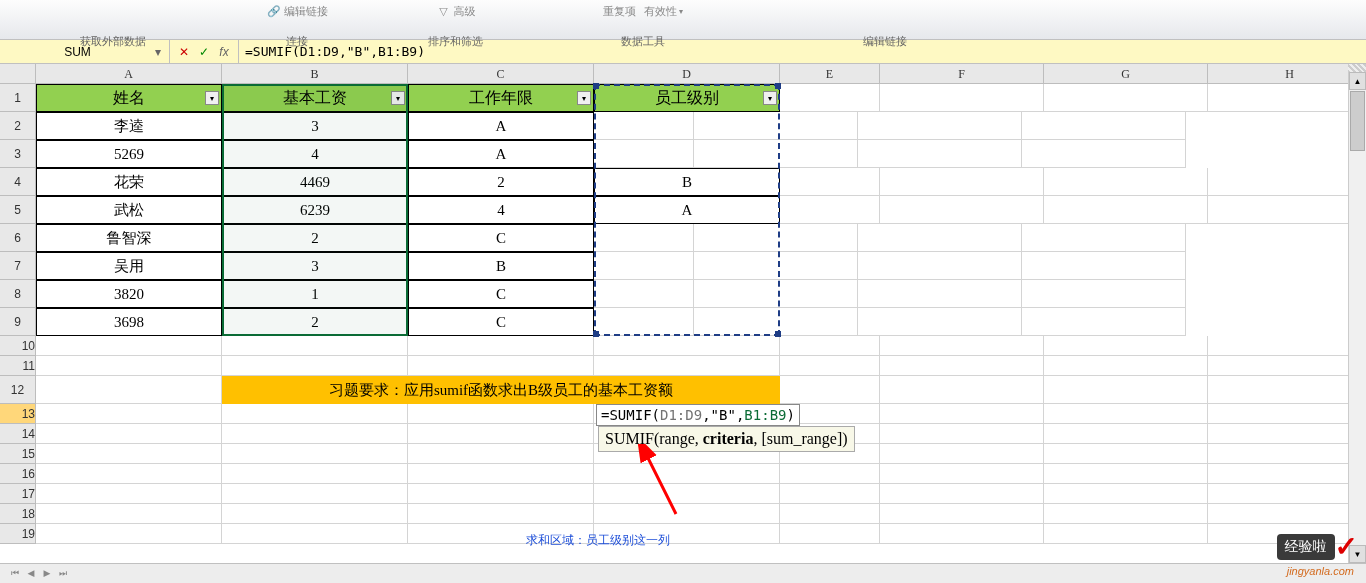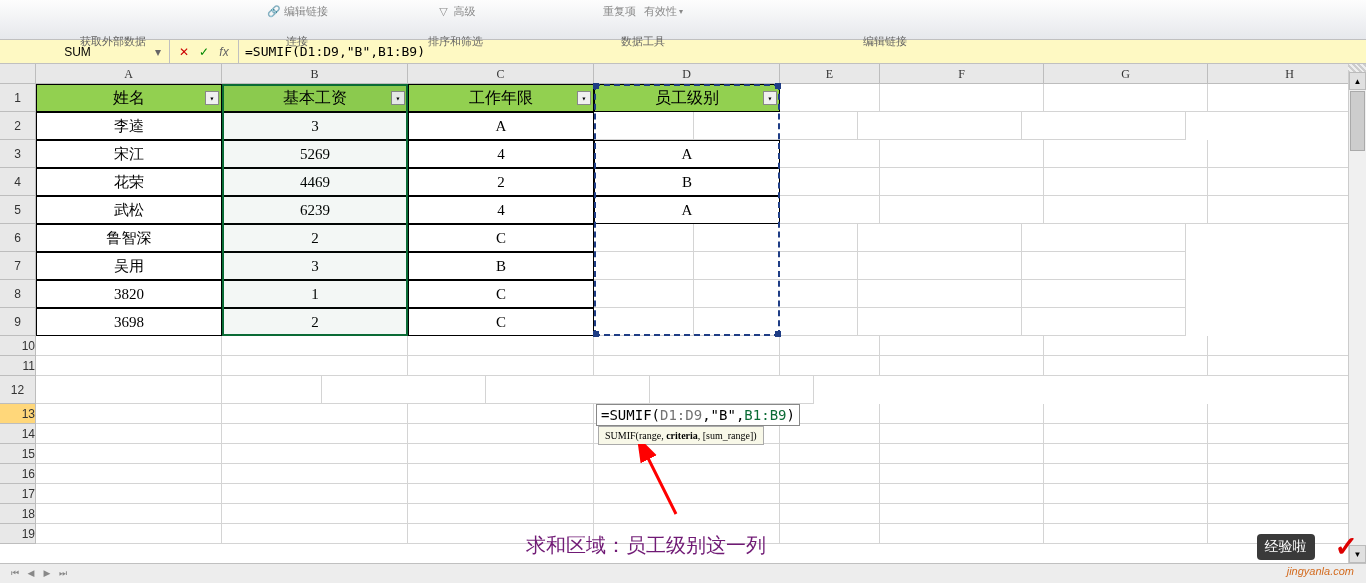--- a/index.html
+++ b/index.html
@@ -32,41 +32,41 @@
     .row-headers { position: absolute; left: 0; top: 20px; width: 36px; background: #e8e8e8; border-right: 1px solid #bdbdbd; }
     .row-h { height: 28px; border-bottom: 1px solid #bdbdbd; text-align: center; font-size: 12px; line-height: 28px; color: #333; }
     .row-h.small { height: 20px; line-height: 20px; text-align: right; }
     .row-h.active { background: #ffd77a; }
     
     .grid { position: absolute; left: 36px; top: 20px; }
     .grid-row { display: flex; height: 28px; }
     .grid-row.small { height: 20px; }
     .cell { border-right: 1px solid #d4d4d4; border-bottom: 1px solid #d4d4d4; font-size: 15px; display: flex; align-items: center; justify-content: center; background: #fff; position: relative; }
     
-    .header-cell { background: #92d050; font-family: Liberation Mono, monospace; font-size: 16px; border: 1px solid #000; }
+    .header-cell { background: #92d050; font-family: Liberation Serif, serif; font-size: 16px; border: 1px solid #000; }
     .data-cell { border: 1px solid #000; font-family: SimSun; }
     .filter-btn { position: absolute; right: 2px; top: 50%; transform: translateY(-50%); width: 14px; height: 14px; background: #f0f0f0; border: 1px solid #888; display: flex; align-items: center; justify-content: center; font-size: 8px; }
     
     .sel-b { position: absolute; border: 2px solid #0a6b35; pointer-events: none; background: rgba(10,107,53,0.05); }
     .sel-d { position: absolute; border: 2px dashed #1f3d85; pointer-events: none; }
     .sel-d::before, .sel-d::after { content: ''; position: absolute; width: 6px; height: 6px; background: #1f3d85; }
     .sel-d::before { left: -3px; top: -3px; }
     .sel-d::after { right: -3px; bottom: -3px; }
     .sel-corner-tr, .sel-corner-bl { position: absolute; width: 6px; height: 6px; background: #1f3d85; }
     .sel-corner-tr { right: -3px; top: -3px; }
     .sel-corner-bl { left: -3px; bottom: -3px; }
     
     .banner-cell { background: #ffc000; font-size: 15px; text-align: center; font-family: SimSun; border: none; }
     
     .formula-overlay { position: absolute; background: #fff; border: 1px solid #888; padding: 2px 4px; font-family: Consolas, monospace; font-size: 14px; }
-    .tooltip-box { position: absolute; background: #f8f8e8; border: 1px solid #aaa; padding: 3px 6px; font-size: 10px; font-family: Tahoma; }
+    .tooltip-box { position: absolute; background: #f8f8e8; border: 1px solid #aaa; padding: 3px 6px; font-size: 16px; font-family: Tahoma; }
     .tooltip-box b { font-weight: bold; }
-    .annotation { position: absolute; color: #701a75; font-size: 20px; font-family: Liberation Sans, sans-serif; }
-    
-    .watermark { position: absolute; right: 8px; bottom: 20px; display: flex; align-items: center; gap: 20px; }
+    .annotation { position: absolute; color: #1d4ed8; font-size: 12px; font-family: Liberation Sans, sans-serif; }
+    
+    .watermark { position: absolute; right: 8px; bottom: 20px; display: flex; align-items: center; gap: 0; }
     .wm-badge { background: #3a3a3a; color: #fff; padding: 4px 8px; border-radius: 4px; font-size: 14px; font-family: SimHei; }
     .wm-check { color: #d00; font-size: 28px; font-weight: bold; }
     .wm-url { position: absolute; right: 12px; bottom: 6px; color: #d36b1f; font-size: 11px; font-style: italic; }
     
     .vscroll { position: absolute; right: 0; top: 64px; width: 18px; bottom: 20px; background: #f0f0f0; border-left: 1px solid #ccc; }
     .vscroll-btn { height: 18px; background: #e0e0e0; border: 1px solid #bbb; display: flex; align-items: center; justify-content: center; font-size: 8px; }
     .vscroll-thumb { height: 60px; background: #cdcdcd; border: 1px solid #aaa; margin: 1px; }
     .vscroll-split { position: absolute; top: 0; right: 0; width: 18px; height: 8px; background: repeating-linear-gradient(45deg,#ccc,#ccc 2px,#eee 2px,#eee 4px); }
     
     .sheet-tabs { position: absolute; left: 0; bottom: 0; right: 0; height: 20px; background: #ededed; border-top: 1px solid #c0c0c0; display: flex; align-items: center; padding-left: 8px; font-size: 11px; }
@@ -197,21 +197,20 @@
     <div class="grid-row">
         <div class="cell data-cell col-A">李逵</div>
         <div class="cell data-cell col-C">3</div>
         <div class="cell data-cell col-D">A</div>
         <div class="cell col-E"></div>
         <div class="cell col-F"></div>
         <div class="cell col-G"></div>
         <div class="cell col-H"></div>
       </div>
     <div class="grid-row">
-        <div class="cell data-cell col-A">宋江</div>
         <div class="cell data-cell col-B">5269</div>
         <div class="cell data-cell col-C">4</div>
         <div class="cell data-cell col-D">A</div>
         <div class="cell col-E"></div>
         <div class="cell col-F"></div>
         <div class="cell col-G"></div>
         <div class="cell col-H"></div>
       </div>
     <div class="grid-row">
         <div class="cell data-cell col-A">花荣</div>
@@ -286,20 +285,21 @@
         <div class="cell col-C"></div>
         <div class="cell col-D"></div>
         <div class="cell col-E"></div>
         <div class="cell col-F"></div>
         <div class="cell col-G"></div>
         <div class="cell col-H"></div>
       </div>
 
     <div class="grid-row">
         <div class="cell col-A"></div>
+        <div class="cell banner-cell" style="width:558px; justify-content:center">习题要求：应用sumif函数求出B级员工的基本工资额</div>
         <div class="cell col-E"></div>
         <div class="cell col-F"></div>
         <div class="cell col-G"></div>
         <div class="cell col-H"></div>
       </div>
 
     <div class="grid-row small">
         <div class="cell col-A"></div>
         <div class="cell col-B"></div>
         <div class="cell col-C"></div>

